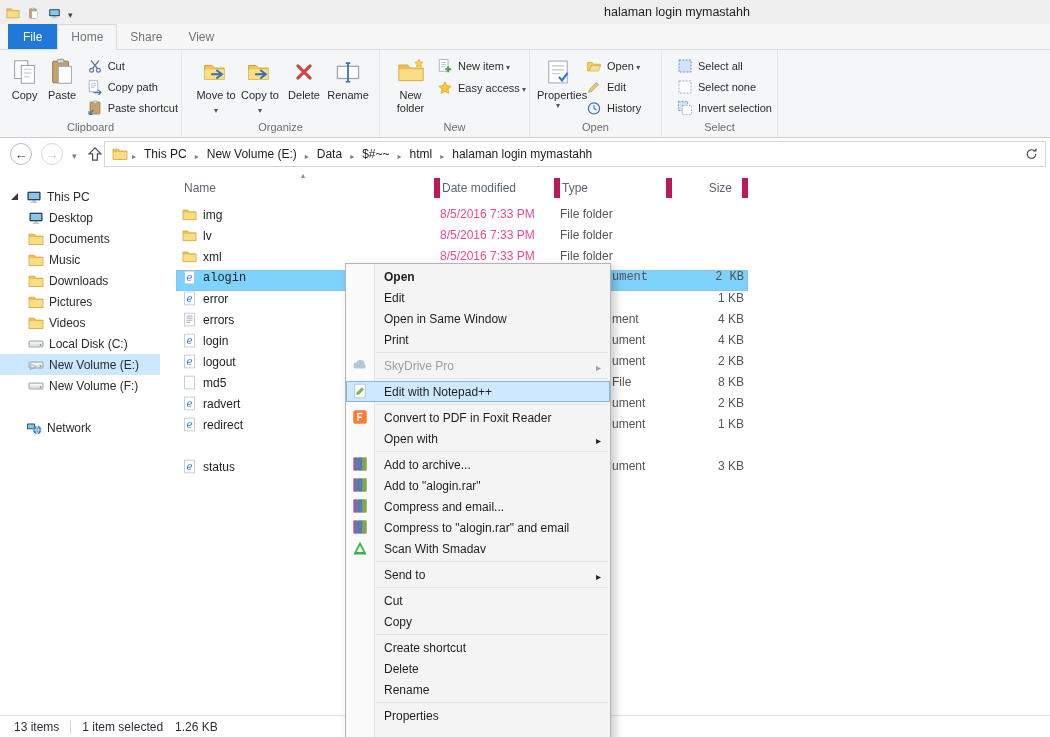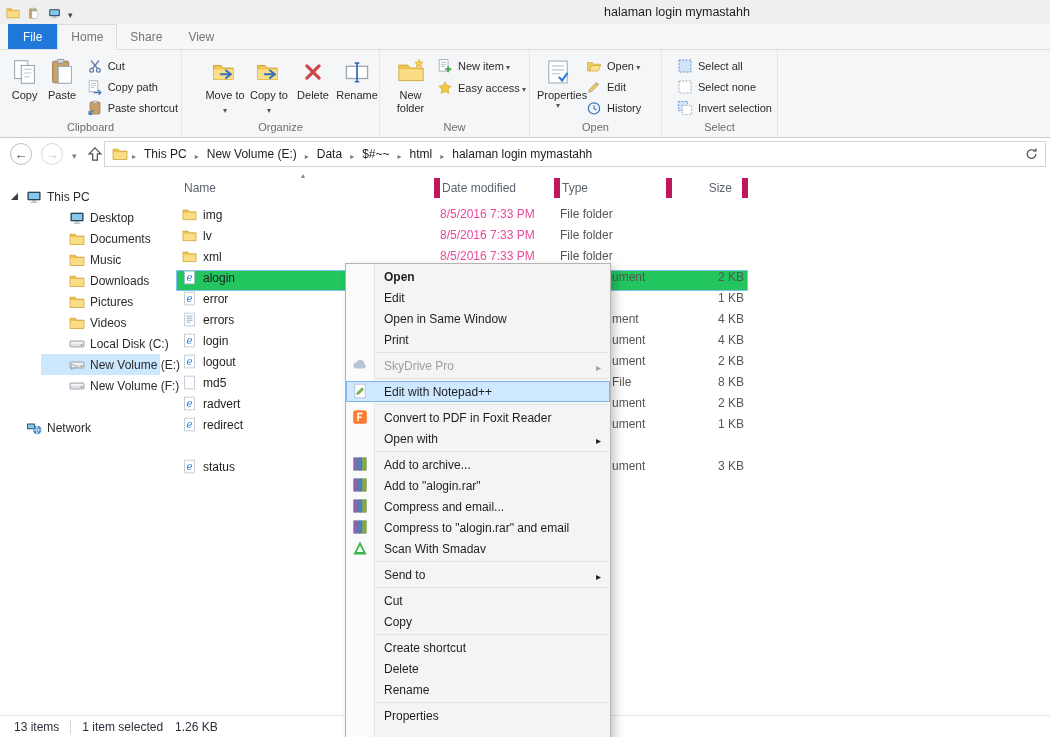--- a/index.html
+++ b/index.html
@@ -51,41 +51,41 @@
   .addrbox { position:absolute; left:104px; top:2px; right:4px; height:26px; border:1px solid #d4d4d4; background:#fff; display:flex; align-items:center; padding:0 5px; }
   .crumbs { display:flex; align-items:center; flex:1; overflow:hidden; }
   .crumbsep::before { content:"▸"; font-size:8px; color:#767b82; padding:0 4px; }
   .crumb { font-size:12px; color:#1e1e1e; padding:0 4px; white-space:nowrap; }
   .addricon { width:16px; height:16px; margin-left:2px; }
   .refreshbtn { width:16px; height:16px; margin-left:4px; }
 
   
   .sidebar { position:absolute; left:0; top:170px; width:160px; bottom:22px; padding-top:16px; font-size:12px; color:#2b2b2b; background:#fff; }
   .snode { position:relative; height:21px; display:flex; align-items:center; }
-  .lvl0 { padding-left:26px; } .lvl1 { padding-left:28px;margin-left:41px; }
+  .lvl0 { padding-left:26px; } .lvl1 { padding-left:28px; }
   .snode.selected { background:#cce8ff; }
   .snode .slabel { margin-left:5px; white-space:nowrap; }
   .sic { width:16px; height:16px; flex:0 0 16px; }
   .exp { position:absolute; left:11px; top:7px; width:0; height:0; border-left:7px solid transparent; border-bottom:7px solid #3c3c3c; }
   .harrow { position:absolute; left:30px; top:4px; }
   .harrow::before { content:"▷"; font-size:9px; color:#8f9aa4; }
   .gap-above { margin-top:21px; }
 
   
   .sortmark { position:absolute; left:301px; top:171px; font-size:8px; color:#8a8a8a; z-index:1; }
   .sortmark::before { content:"▴"; }
   .listhead { position:absolute; left:176px; top:178px; height:20px; display:flex; font-size:12px; color:#5c6470; }
   .listhead > div { border-right:6px solid #be185d; display:flex; align-items:center; }
   .h-name { width:264px; padding-left:8px; }
   .h-date { width:120px; padding-left:2px; }
   .h-type { width:112px; padding-left:2px; }
   .h-size { width:76px; justify-content:flex-end; padding-right:10px; }
   .rows { position:absolute; left:176px; top:207px; }
   .row { height:21px; display:flex; align-items:flex-start; font-size:12px; color:#1e1e1e; }
-  .row.selected { background:#22c55e; box-shadow:inset 0 0 0 1px #84c3f0; }
+  .row.selected { background:#7dd3fc; box-shadow:inset 0 0 0 1px #84c3f0;font-family:Liberation Mono, monospace; }
   .c-name { width:264px; display:flex; align-items:center; gap:6px; padding-left:6px; }
   .ficon { width:15px; height:15px; flex:0 0 15px; }
   .c-date { width:120px; color:#ec4899; }
   .c-type { width:112px; color:#555; }
   .c-type.frag { text-indent:52px; }
   .c-size { width:76px; text-align:right; color:#555; padding-right:4px; }
 
   
   .cmenu { position:absolute; left:345px; top:263px; width:266px; background:#f4f4f4; border:1px solid #b4b4b4; box-shadow:4px 4px 9px rgba(0,0,0,.22); padding:2px 0 12px; z-index:20; }
   .cmenu::before { content:""; position:absolute; left:0; top:0; bottom:0; width:28px; background:#fbfbfb; border-right:1px solid #e4e4e4; }
@@ -323,21 +323,21 @@
               </svg>
             </span>
           <span>Paste shortcut</span>
         </div>
       </div>
     </div>
     <div class="rlabel">Clipboard</div>
   </div>
 
   <div class="rgroup g-organize">
-    <div class="rcontent" style="padding-left:12px;justify-content:flex-end;">
+    <div class="rcontent" style="padding-left:12px;">
       <div class="bigbtn">
         <span class="bicon">
             <svg width="26" height="26" viewBox="0 0 16 16">
               <use href="#i-moveto"></use>
             </svg>
           </span>
         <span class="blabel dd">Move to</span>
       </div>
       <div class="bigbtn">
         <span class="bicon">

